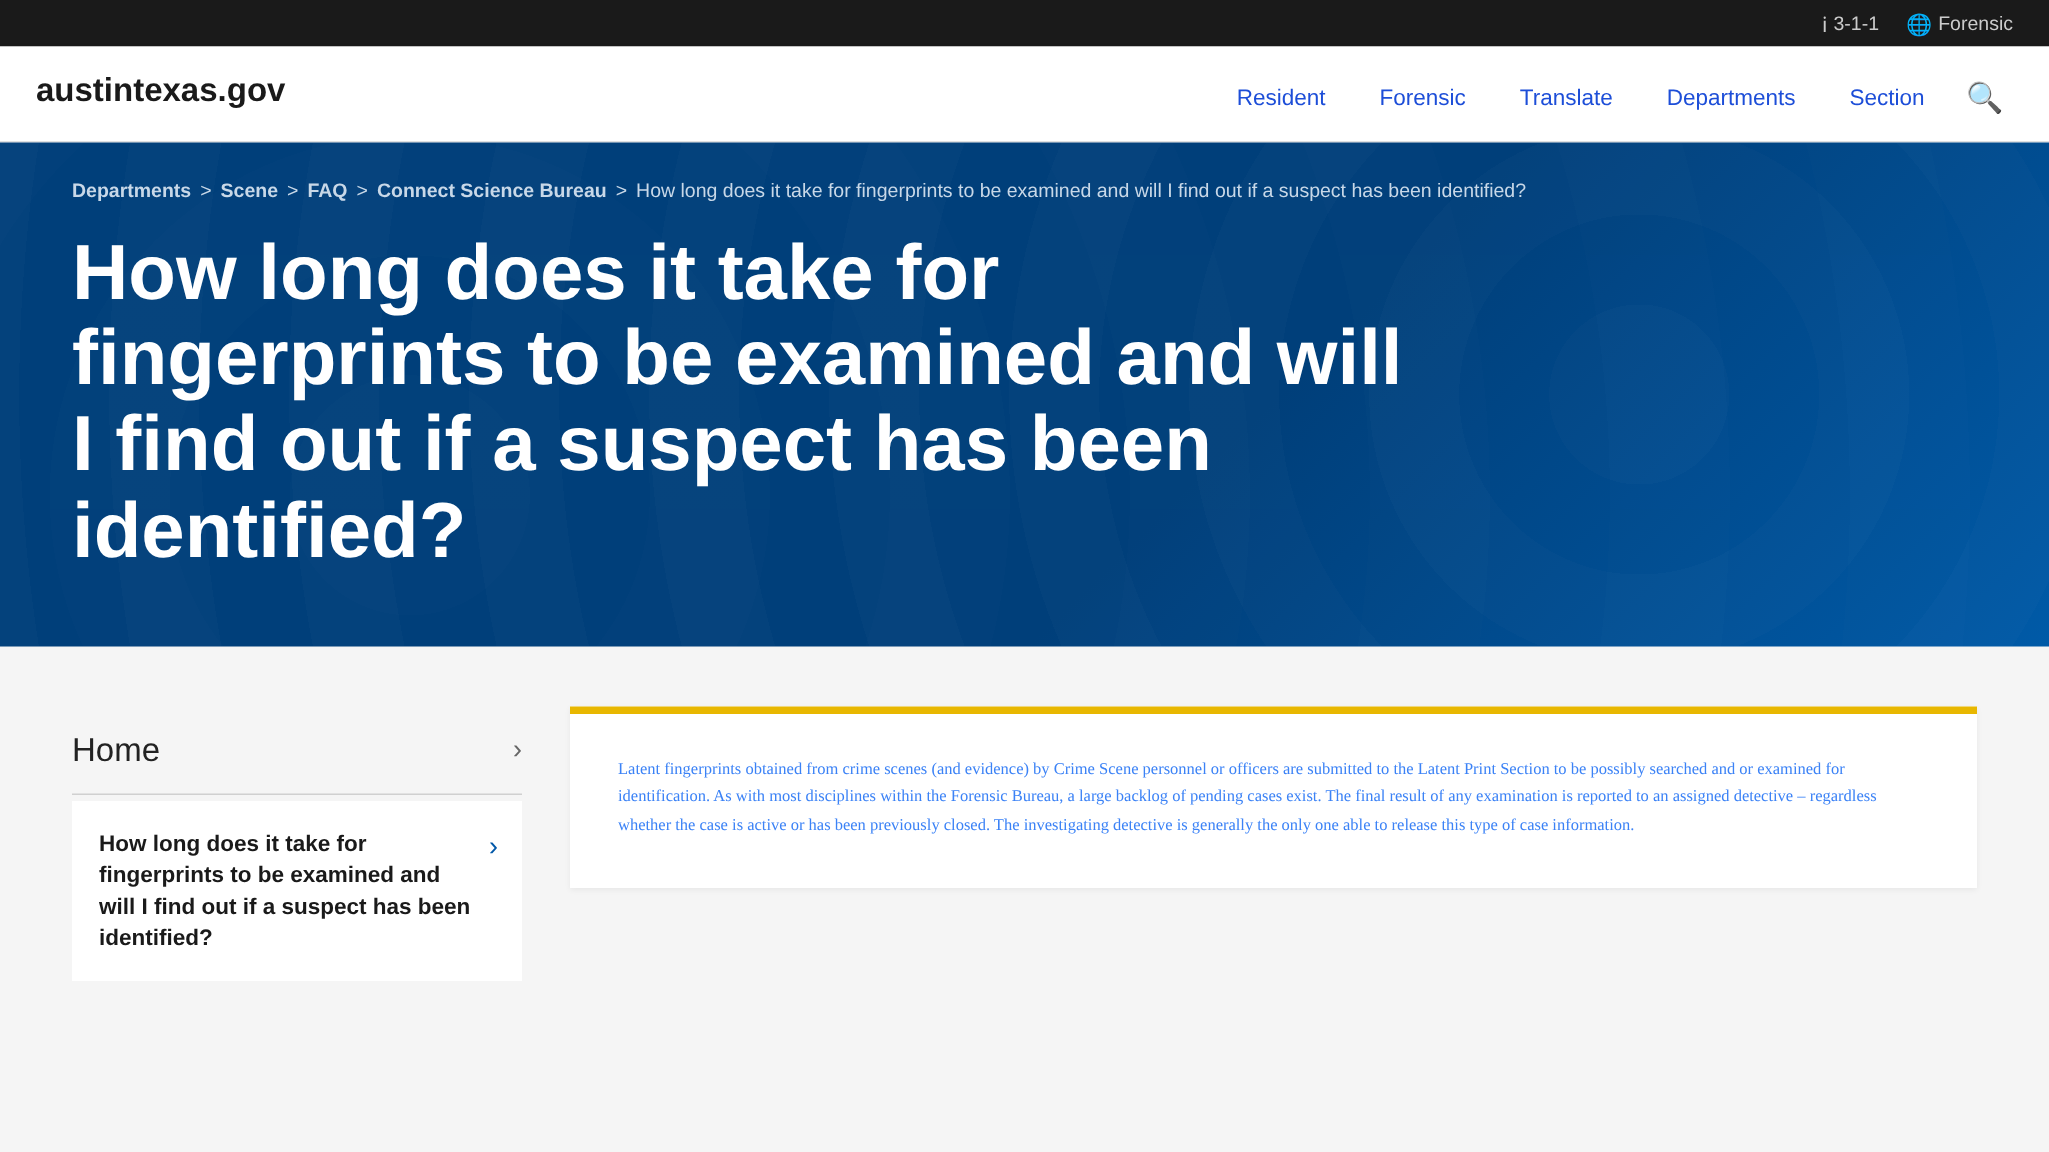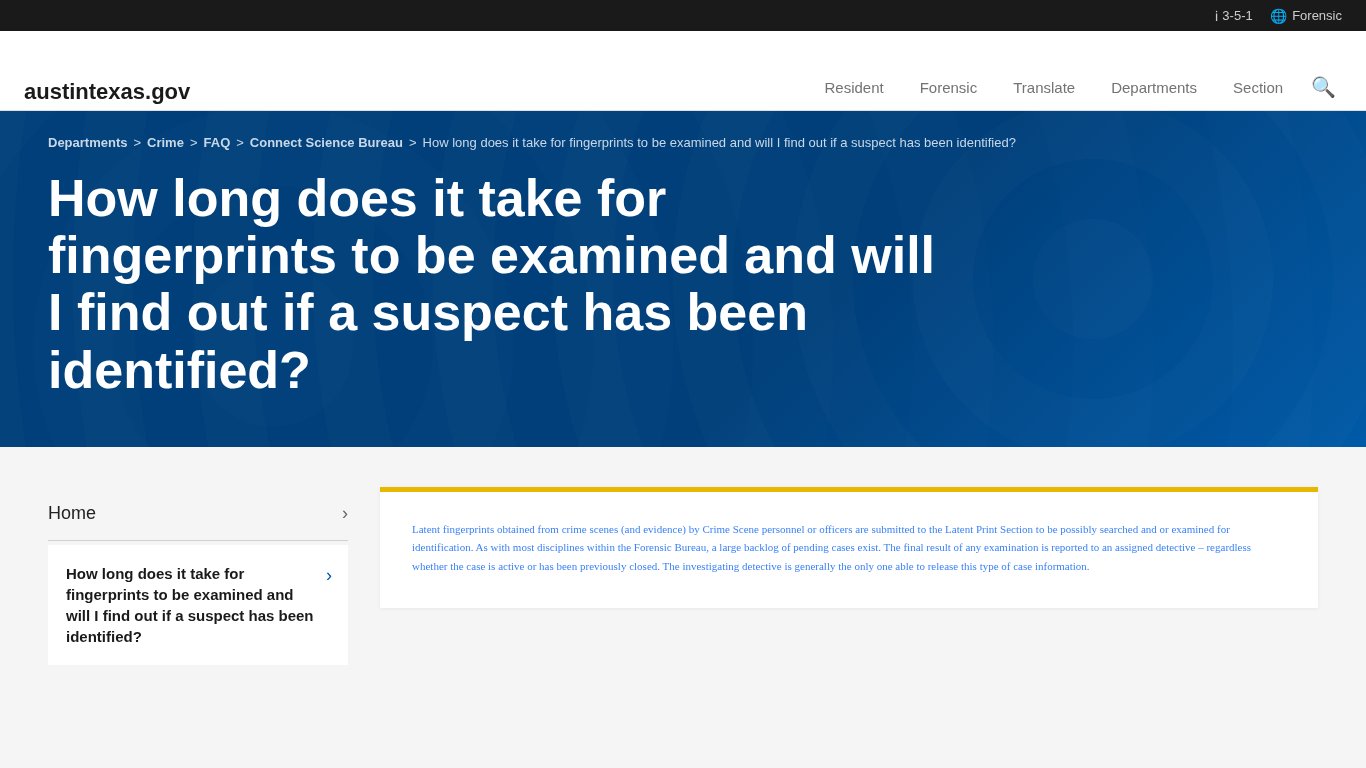--- a/index.html
+++ b/index.html
@@ -22,40 +22,40 @@
       display: flex;
       align-items: center;
       gap: 4px;
     }
     .utility-icon { font-size: 14px; }
 
     
     .main-nav {
       background: #fff;
       display: flex;
-      align-items: flex-end;
+      align-items: flex-start;
       justify-content: space-between;
-      padding: 5px 24px;
-      height: 80px;
+      padding: 16px 24px;
+      height: 64px;
       border-bottom: 1px solid #e0e0e0;
       box-shadow: 0 1px 4px rgba(0,0,0,0.07);
     }
     .site-logo {
       font-size: 22px;
       font-weight: bold;
       color: #1a1a1a;
       text-decoration: none;
     }
     .nav-links {
       display: flex;
       align-items: center;
       gap: 8px;
     }
     .nav-links a {
-      color: #737373;
+      color: #1d4ed8;
       text-decoration: none;
       font-size: 15px;
       font-weight: 500;
       padding: 8px 14px;
     }
     .search-icon-btn {
       background: none;
       border: none;
       cursor: pointer;
       font-size: 20px;
@@ -126,21 +126,21 @@
     }
     .sidebar-home {
       display: flex;
       align-items: center;
       justify-content: space-between;
       padding: 16px 0;
       border-bottom: 1px solid #d0d0d0;
       cursor: pointer;
     }
     .sidebar-home-label {
-      font-size: 18px;
+      font-size: 22px;
       font-weight: 400;
       color: #222;
     }
     .sidebar-chevron {
       color: #666;
       font-size: 18px;
     }
     .sidebar-active-item {
       background: #fff;
       border-left: none;
@@ -179,21 +179,21 @@
       line-height: 1.7;
       font-family: Liberation Serif, serif;
     }
   </style>
 </head>
 <body>
 
 <div class="utility-bar">
   <a href="#">
     <span class="utility-icon">ℹ</span>
-    <span>3-5-1</span>
+    <span>3-1-1</span>
   </a>
   <a href="#">
     <span class="utility-icon">🌐</span>
     <span>Forensic</span>
   </a>
 </div>
 
 <nav class="main-nav">
   <a href="#" class="site-logo">austintexas.gov</a>
   <div class="nav-links">
@@ -204,21 +204,21 @@
     <a href="#">Section</a>
     <button class="search-icon-btn">🔍</button>
   </div>
 </nav>
 
 <div class="hero">
   <div class="hero-bg-overlay"></div>
   <nav class="breadcrumb">
     <a href="#">Departments</a>
     <span class="sep">&gt;</span>
-    <a href="#">Crime</a>
+    <a href="#">Scene</a>
     <span class="sep">&gt;</span>
     <a href="#">FAQ</a>
     <span class="sep">&gt;</span>
     <a href="#">Connect Science Bureau</a>
     <span class="sep">&gt;</span>
     <span class="current">How long does it take for fingerprints to be examined and will I find out if a suspect has been identified?</span>
   </nav>
   <h1 class="hero-title">How long does it take for fingerprints to be examined and will I find out if a suspect has been identified?</h1>
 </div>
 

